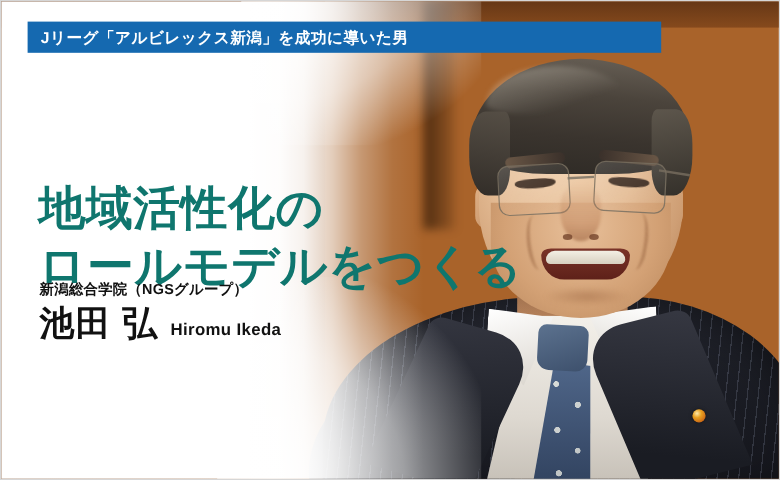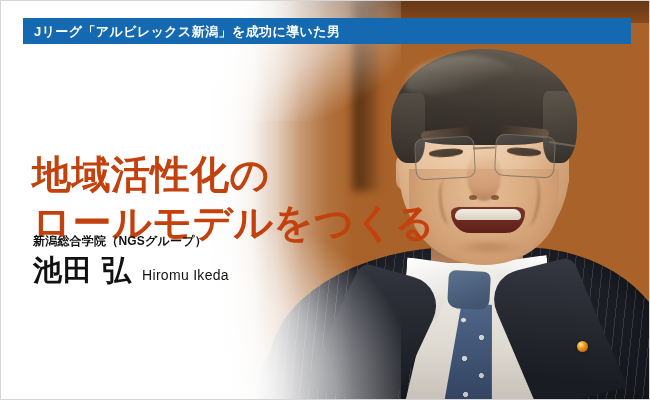--- a/index.html
+++ b/index.html
@@ -404,21 +404,21 @@
     width: 200px; height: 120px;
     background: radial-gradient(ellipse at 10% 0%, rgba(255,255,255,.98) 0%, rgba(255,255,255,.5) 50%, rgba(255,255,255,0) 80%);
     pointer-events: none;
   }
 
   
   #kicker {
     position: absolute;
     left: 22px;
     top: 17px;
-    width: 608px;
+    width: 528px;
     height: 26px;
     background: #1569b0;
     display: flex;
     align-items: center;
     box-sizing: border-box;
     padding-left: 11px;
   }
   #kicker .kicker-text {
     color: #ffffff;
     font-size: 13px;
@@ -426,21 +426,21 @@
     letter-spacing: .4px;
     line-height: 1;
     white-space: nowrap;
   }
 
   
   #headline {
     position: absolute;
     left: 31px;
     top: 124px;
-    color: #c2410c;
+    color: #0f766e;
     font-size: 39px;
     font-weight: bold;
     line-height: 48px;
     letter-spacing: .5px;
     white-space: nowrap;
   }
   #headline .hl-line { display: block; }
 
   
   #credit {
@@ -469,21 +469,21 @@
     margin-top: 3px;
   }
   #credit .name-ja {
     font-size: 29px;
     font-weight: bold;
     letter-spacing: 1px;
     line-height: 32px;
   }
   #credit .name-en {
     font-size: 14px;
-    font-weight: normal;
+    font-weight: bold;
     margin-left: 10px;
     letter-spacing: .3px;
     line-height: 32px;
     text-align: center;
   }
 </style>
 </head>
 <body>
 
 <div id="banner">

